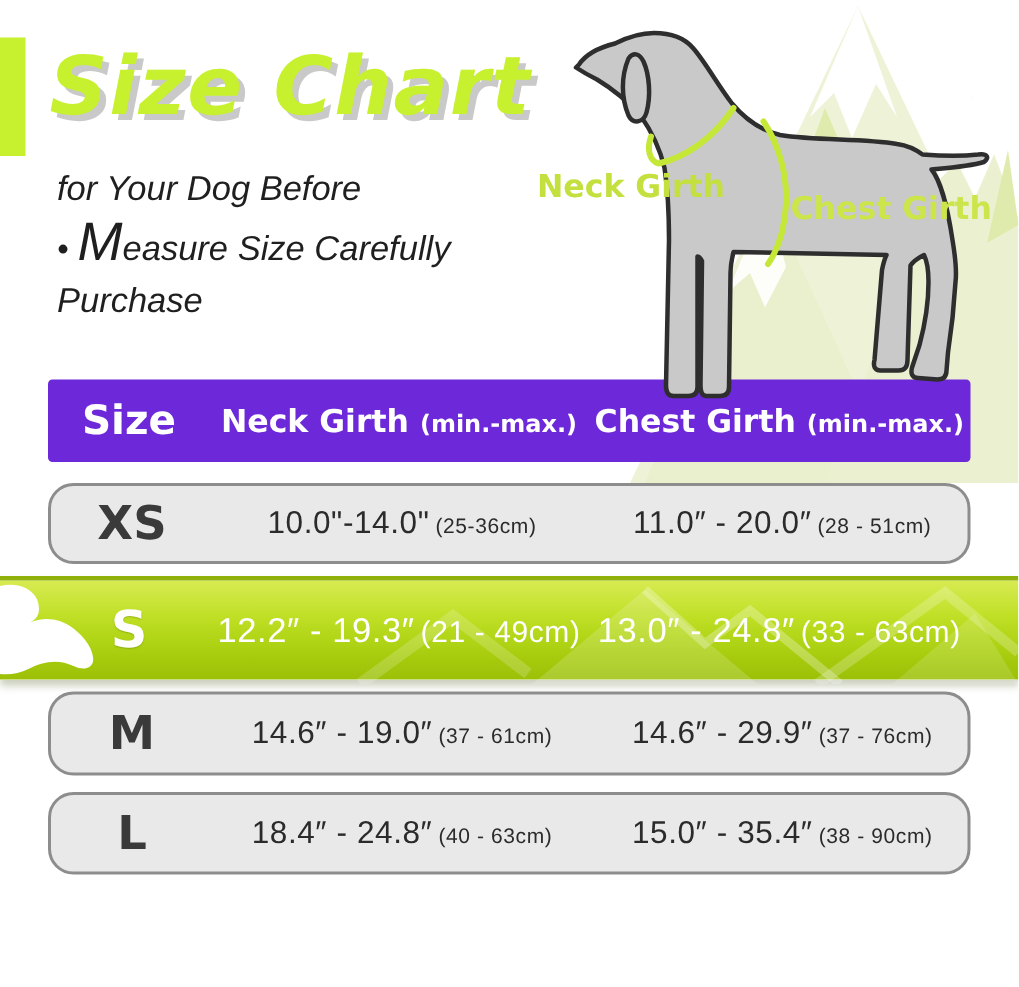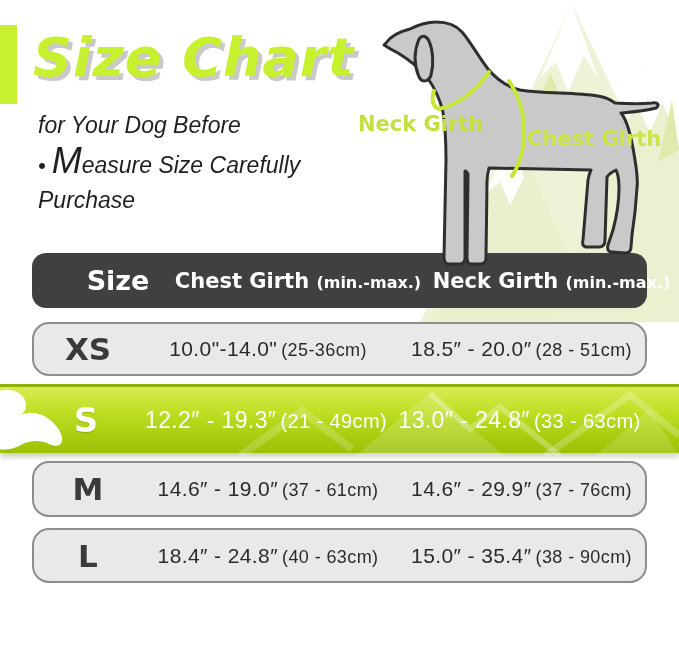--- a/index.html
+++ b/index.html
@@ -21,38 +21,38 @@
   .note{left:38px;top:108px;width:300px;z-index:2;font-style:italic;color:#1f1f1f;
         font-size:23px;line-height:35px;}
   .note .lead{font-size:36px;font-style:italic;}
   .note .bullet{font-size:22px;margin-right:6px;}
 
   
   .dog{left:339px;top:0;width:340px;height:300px;z-index:2;pointer-events:none;}
   .girth-label{font-family:"DejaVu Sans",sans-serif;font-weight:bold;font-size:21px;}
 
   
-  .t-header{left:32px;top:253px;width:615px;height:55px;background:#404040;border-radius:14px;
+  .t-header{left:32px;top:253px;width:615px;height:55px;background:#6d28d9;border-radius:3px;
     display:grid;grid-template-columns:108px 252px 255px;align-items:center;z-index:1;
-    color:#ffffff;font-family:"DejaVu Sans",sans-serif;font-weight:bold;box-sizing:border-box;padding-left:32px;}
+    color:#ffffff;font-family:"DejaVu Sans",sans-serif;font-weight:bold;box-sizing:border-box;}
   .h-size{font-size:27px;text-align:center;}
   .h-col{font-size:21px;text-align:center;}
   .h-note{font-size:16px;}
 
   .row{left:32px;width:615px;background:#e9e9e9;border:2px solid #8d8d8d;border-radius:17px;
     display:grid;grid-template-columns:108px 252px 255px;align-items:center;box-sizing:border-box;z-index:1;}
   .row-xs{top:322px;height:54px;}
   .row-m {top:461px;height:56px;}
   .row-l {top:528px;height:55px;}
   .row-xl{top:597px;height:54px;}
 
   .size-label{font-family:"DejaVu Sans",sans-serif;font-weight:bold;font-size:31px;
     color:#3a3a3a;text-align:center;}
   .val{font-size:21px;color:#2b2b2b;text-align:center;letter-spacing:.4px;white-space:nowrap;}
-  .val .cm{font-size:18px;margin-left:4px;}
+  .val .cm{font-size:14px;margin-left:4px;}
 
   
   .row-s{left:0;top:384px;width:679px;height:69px;z-index:1;
     background:linear-gradient(180deg,#d8eb52 0%,#bedf24 38%,#a8cd0e 75%,#9bc007 100%);
     border-top:3px solid #90b00c;box-shadow:0 4px 5px rgba(110,120,70,.35);
     display:grid;grid-template-columns:108px 252px 255px;align-items:center;
     padding-left:32px;box-sizing:border-box;}
   .row-s .size-label{color:#ffffff;font-size:34px;text-shadow:0 1px 1px rgba(90,120,0,.4);}
   .row-s .val{color:#ffffff;font-size:23px;}
   .row-s .val .cm{font-size:20px;}
@@ -100,28 +100,28 @@
          C53 50 48 47 45 45 Z" fill="#c9c9c9" stroke="#2e2e2e" stroke-width="3" stroke-linejoin="round"></path>
     <path d="M80 39 C75 51 75 65 80 77 C83 83 90 82 92 75 C95 64 94 50 90 41 C87 35 83 35 80 39 Z" fill="#c9c9c9" stroke="#2e2e2e" stroke-width="3"></path>
     <path d="M95 91 C92 100 94 107 100 109 C118 105 137 92 150 72" fill="none" stroke="#c5e838" stroke-width="4" stroke-linecap="round"></path>
     <path d="M170 81 C180 96 186 116 185 136 C184 153 180 166 173 176" fill="none" stroke="#c5e838" stroke-width="4" stroke-linecap="round"></path>
     <text class="girth-label" x="19" y="131" fill="#c3e03e">Neck Girth</text>
     <text class="girth-label" x="188" y="146" fill="#cbe54a">Chest Girth</text>
   </svg>
 
   <div class="abs t-header">
     <div class="h-size">Size</div>
+    <div class="h-col"><span>Neck Girth</span> <span class="h-note">(min.-max.)</span></div>
     <div class="h-col"><span>Chest Girth</span> <span class="h-note">(min.-max.)</span></div>
-    <div class="h-col"><span>Neck Girth</span> <span class="h-note">(min.-max.)</span></div>
   </div>
 
   <div class="abs row row-xs">
     <div class="size-label">XS</div>
     <div class="val"><span>10.0"-14.0"</span><span class="cm">(25-36cm)</span></div>
-    <div class="val"><span>18.5″ - 20.0″</span><span class="cm">(28 - 51cm)</span></div>
+    <div class="val"><span>11.0″ - 20.0″</span><span class="cm">(28 - 51cm)</span></div>
   </div>
 
   <div class="abs row-s">
     <svg class="row-s-decor" viewBox="0 0 679 69" preserveAspectRatio="none" xmlns="http://www.w3.org/2000/svg">
       <path d="M355 69 L430 6 L505 69 Z" fill="#ffffff" opacity="0.16"></path>
       <path d="M430 6 L470 42 L500 20 L560 69" stroke="#ffffff" stroke-width="6" fill="none" opacity="0.28"></path>
       <path d="M545 69 L630 8 L679 48" stroke="#ffffff" stroke-width="7" fill="none" opacity="0.22"></path>
       <path d="M240 69 L302 24 L352 62" stroke="#ffffff" stroke-width="8" fill="none" opacity="0.18"></path>
       <path d="M595 69 L650 22 L679 69 Z" fill="#ffffff" opacity="0.14"></path>
     </svg>

